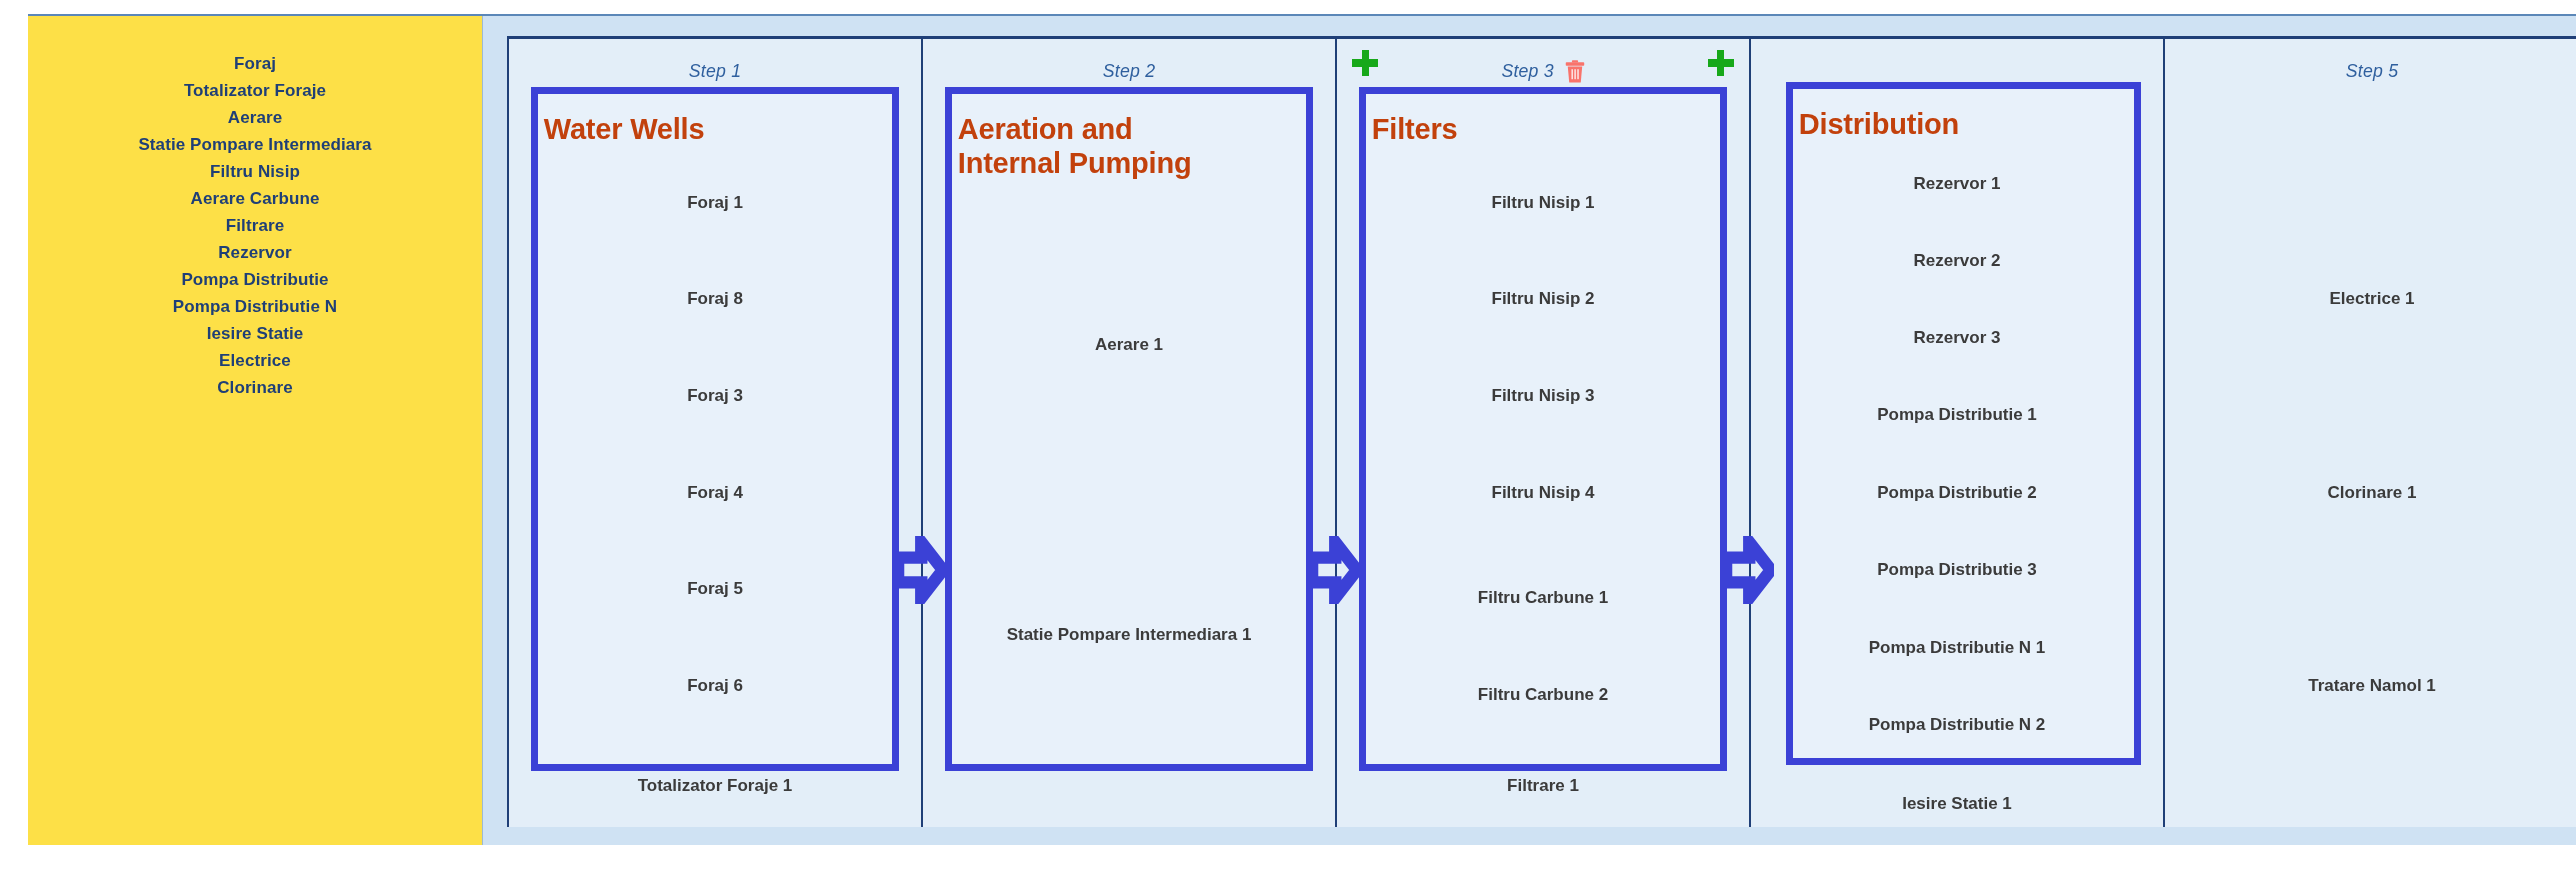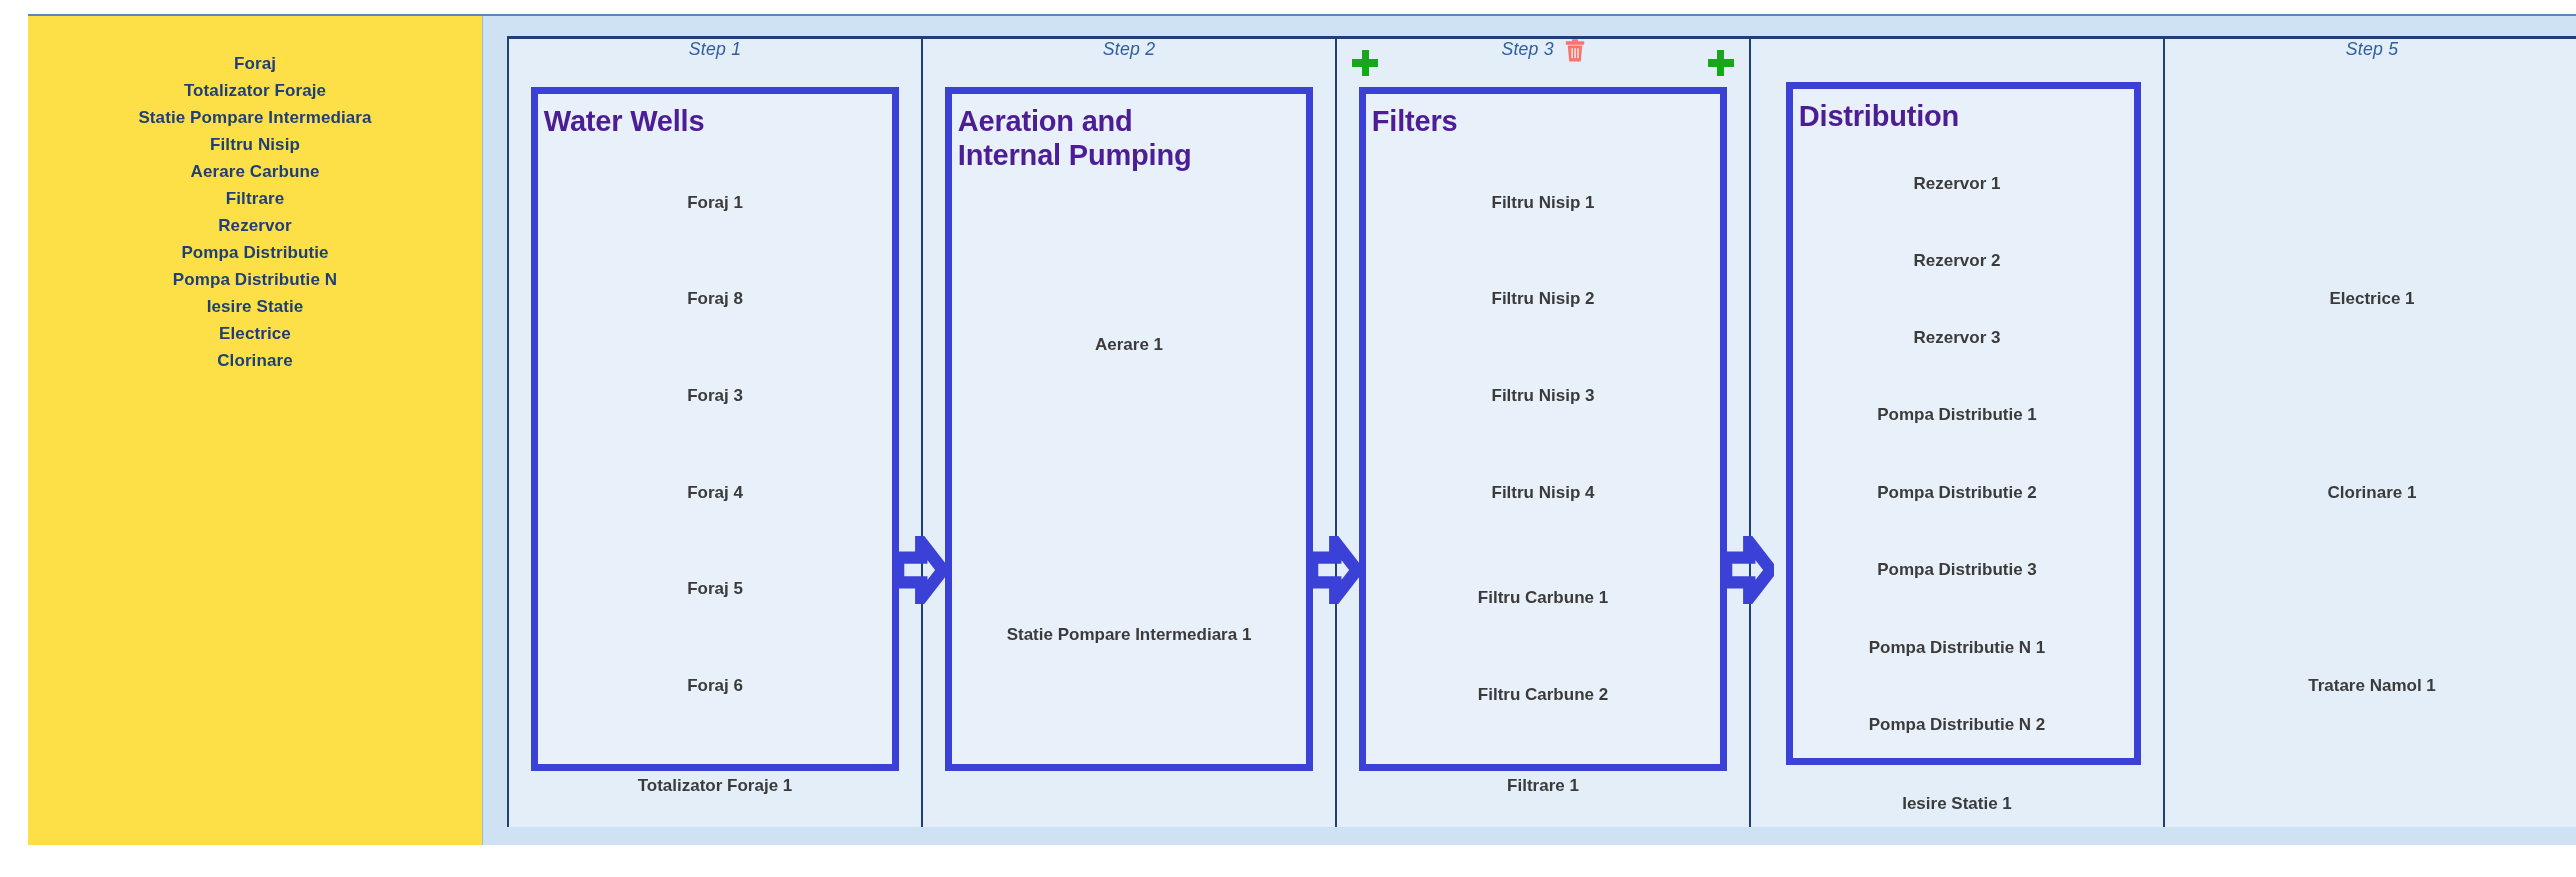--- a/index.html
+++ b/index.html
@@ -65,21 +65,21 @@
     border-right: 2.3px solid #1f3f77;
     background: #e3eef8;
   }
   .step-col:last-child { border-right: none; }
 
   
   .step-head {
     position: relative;
     height: 64px;
     display: flex;
-    align-items: flex-start;
+    align-items: center;
     justify-content: center;
     gap: 10.8px;
   }
   .step-title {
     font-size: 17.7px;
     font-style: italic;
     color: #2f5f9e;
     letter-spacing: 0.2px;
   }
 
@@ -110,24 +110,24 @@
     top: 48px;
     bottom: 56px;
     border: 7px solid #3b41d6;
     background: #e8f1fa;
   }
   .group-box.tall   { top: 43px; bottom: 62px; margin-left: 13px; }
 
   .group-title {
     position: absolute;
     left: 6.2px;
-    top: 10px;
+    top: 18px;
     font-size: 29px;
     font-weight: bold;
-    color: #4c1d95;
+    color: #c2410c;
     line-height: 34px;
     white-space: pre-line;
     letter-spacing: -0.2px;
   }
 
   
   .node {
     position: absolute;
     left: 0;
     width: 100%;
@@ -152,20 +152,21 @@
   .arrow svg { display: block; width: 100%; height: 100%; }
 </style>
 </head>
 <body>
 
 <div id="app">
 
   <div id="sidebar">
     <div class="side-item">Foraj</div>
     <div class="side-item">Totalizator Foraje</div>
+    <div class="side-item">Aerare</div>
     <div class="side-item">Statie Pompare Intermediara</div>
     <div class="side-item">Filtru Nisip</div>
     <div class="side-item">Aerare Carbune</div>
     <div class="side-item">Filtrare</div>
     <div class="side-item">Rezervor</div>
     <div class="side-item">Pompa Distributie</div>
     <div class="side-item">Pompa Distributie N</div>
     <div class="side-item">Iesire Statie</div>
     <div class="side-item">Electrice</div>
     <div class="side-item">Clorinare</div>

